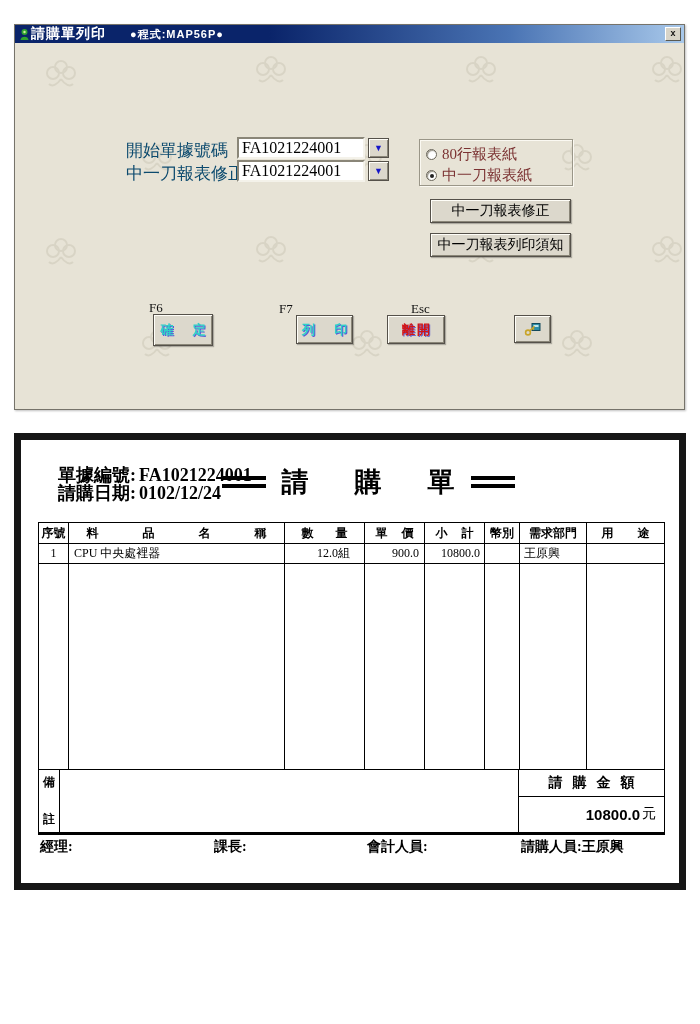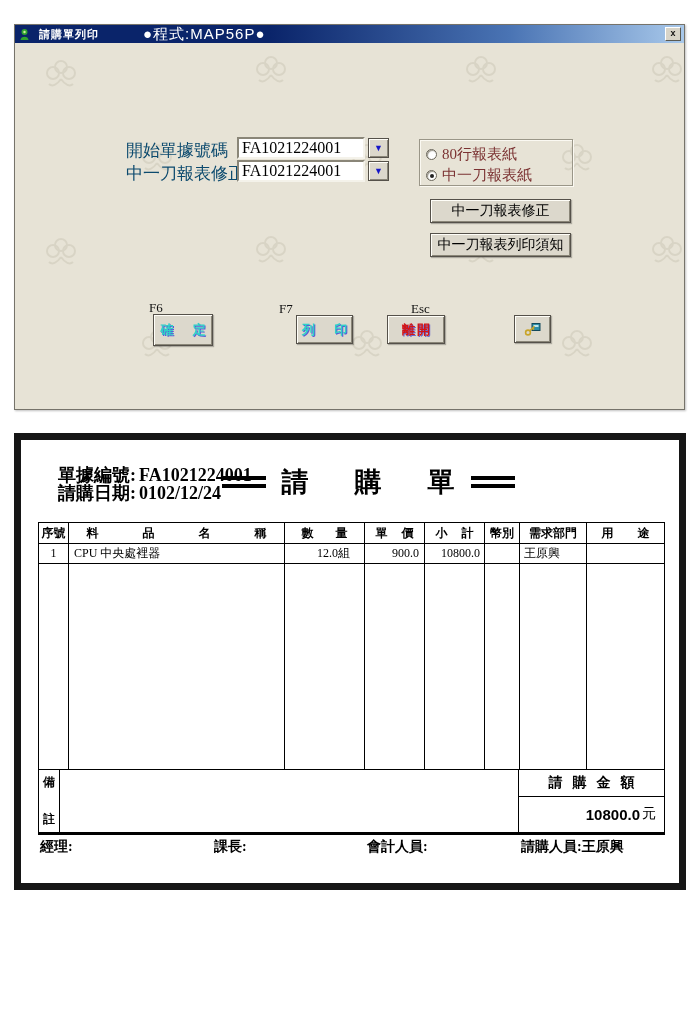--- a/index.html
+++ b/index.html
@@ -5,22 +5,22 @@
   * { margin:0; padding:0; box-sizing:border-box; }
   html,body { width:700px; height:1024px; background:#ffffff; position:relative;
               font-family:"Liberation Sans", sans-serif; }
 
   
   .window { position:absolute; left:14px; top:24px; width:671px; height:386px;
             background:#E7E3D6; border:1px solid #76736a;
             box-shadow:1px 1px 2px rgba(0,0,0,.25); }
   .titlebar { height:18px; display:flex; align-items:center; padding:0 3px;
               background:linear-gradient(90deg,#0A246A 0%,#0A246A 38%,#4A74B4 74%,#A8C8EA 100%); }
-  .title-text { color:#fff; font-size:11px; font-weight:bold; margin-left:8px; letter-spacing:1px; }
-  .program-text { color:#fff; font-size:15px; font-weight:normal; margin-left:44px; letter-spacing:1px; }
+  .title-text { color:#fff; font-size:14px; font-weight:bold; margin-left:0; letter-spacing:1px; }
+  .program-text { color:#fff; font-size:11px; font-weight:bold; margin-left:24px; letter-spacing:1px; }
   .close-btn { margin-left:auto; width:16px; height:14px; background:#D8D4C8;
                border:1px solid; border-color:#ffffff #5a5a52 #5a5a52 #ffffff;
                font-size:9px; line-height:11px; text-align:center; font-weight:bold; color:#111; }
   .winbody { position:relative; height:367px; overflow:hidden; font-family:"Liberation Serif", serif; }
   .wm { position:absolute; opacity:.5; pointer-events:none; }
 
   .flabel { position:absolute; color:#0c4a6e; font-size:17px; white-space:nowrap; }
   .field { position:absolute; width:128px; height:22px; background:#fff;
            border:2px solid; border-color:#8a8678 #f4f2ea #f4f2ea #8a8678;
            font-family:"Liberation Serif", serif; font-size:16px; padding:0 3px; color:#000; }

